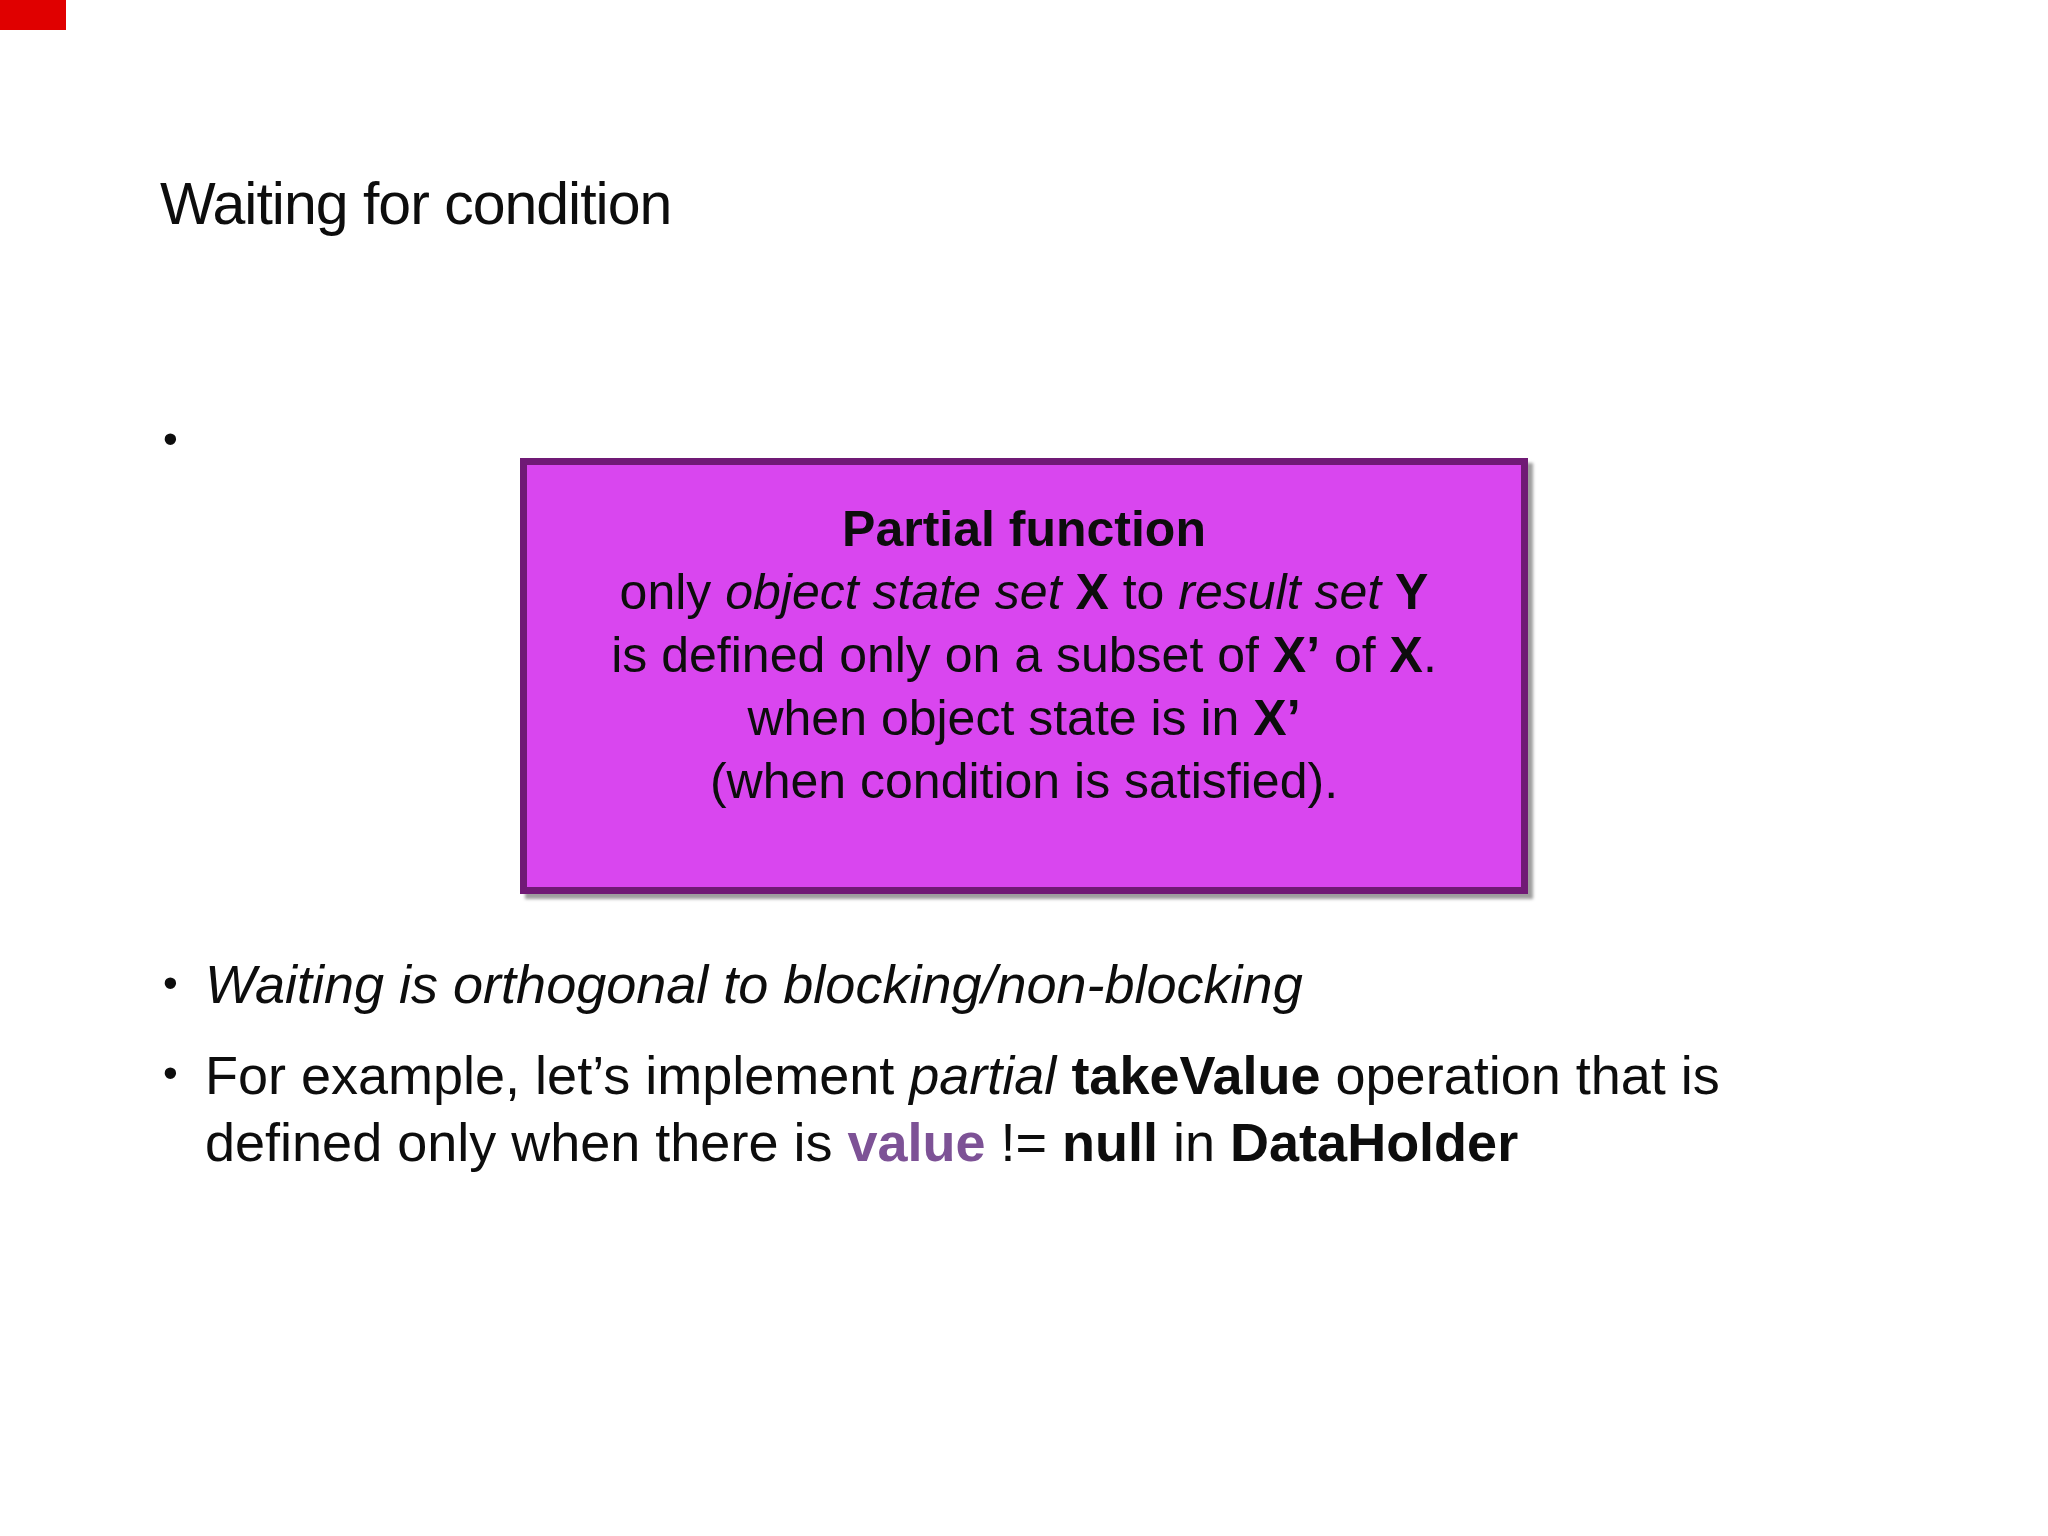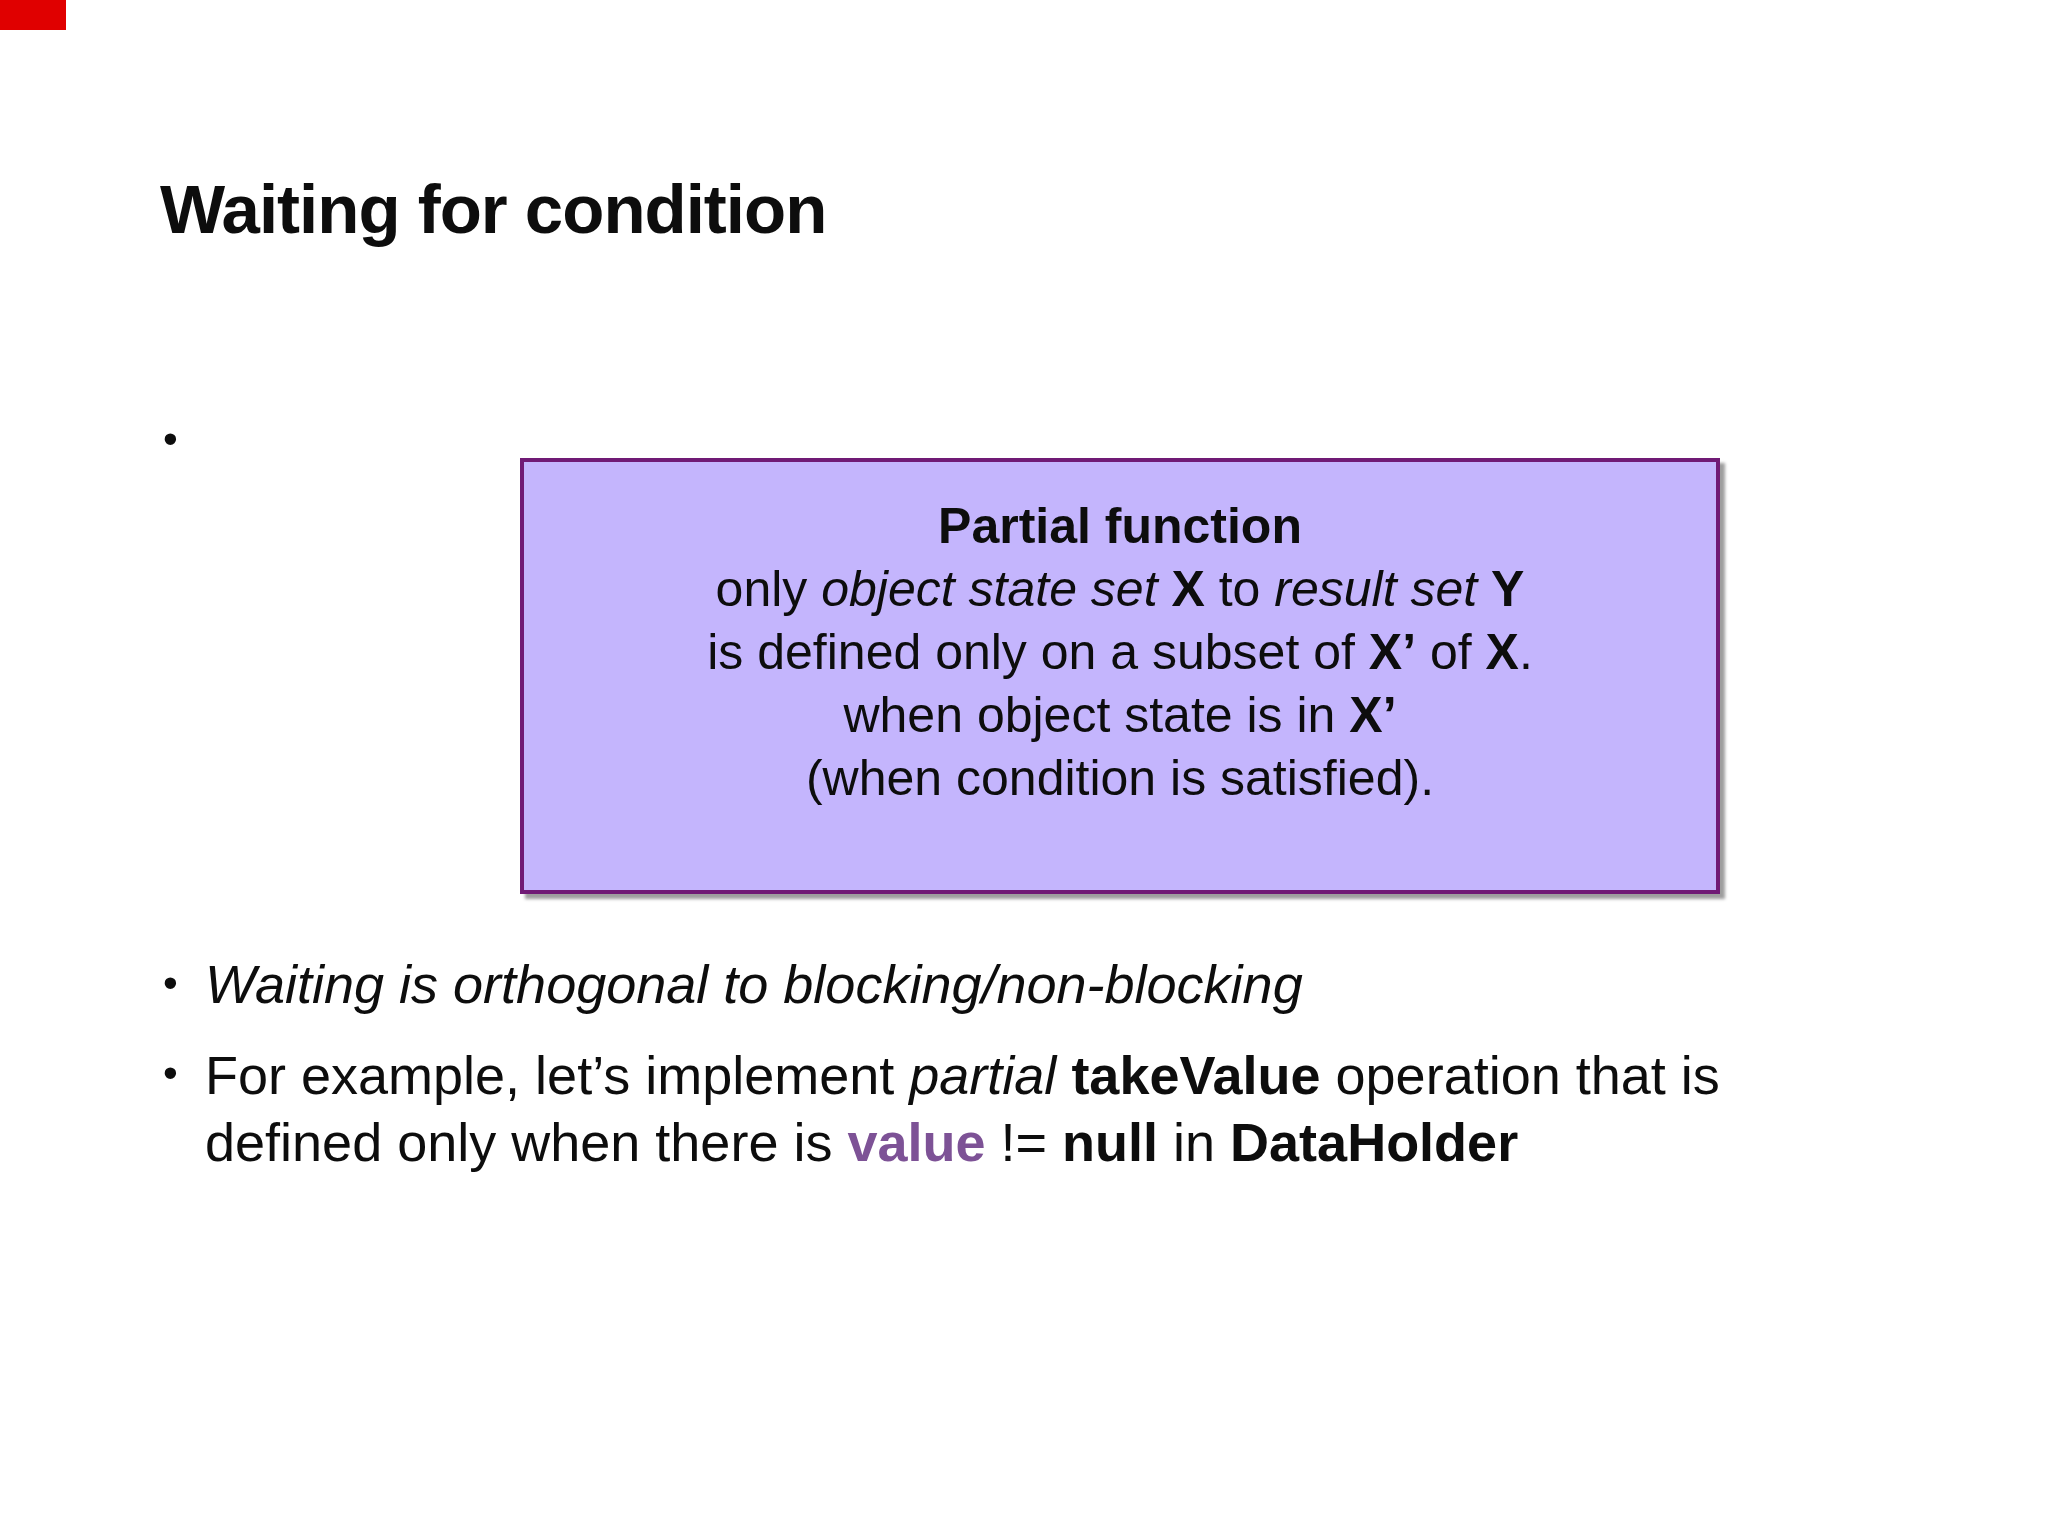--- a/index.html
+++ b/index.html
@@ -14,22 +14,22 @@
   }
   .corner-marker {
     position: absolute;
     left: 0; top: 0;
     width: 66px; height: 30px;
     background: #e00000;
   }
   .title {
     position: absolute;
     left: 160px; top: 172px;
-    font-size: 69px;
-    font-weight: 700;
+    font-size: 59px;
+    font-weight: 400;
     letter-spacing: -1px;
     line-height: 1.1;
     color: #0d0d0d;
     white-space: nowrap;
   }
   .bullet-row {
     position: absolute;
     display: flex;
     align-items: flex-start;
     color: #0d0d0d;
@@ -40,24 +40,24 @@
     font-size: 0.78em;
     line-height: 1.45;
   }
   .b1 { left: 163px; top: 408px;  font-size: 54px; line-height: 1.22; }
   .b2 { left: 163px; top: 952px;  font-size: 54px; line-height: 1.22; }
   .b3 { left: 163px; top: 1042px; font-size: 54px; line-height: 1.24; width: 1650px; }
   .b2 .txt { font-style: italic; }
   .callout {
     position: absolute;
     left: 520px; top: 458px;
-    width: 1200px; height: 436px;
+    width: 1008px; height: 436px;
     box-sizing: border-box;
-    background: #c4b5fd;
-    border: 4px solid #701a75;
+    background: #d946ef;
+    border: 7px solid #701a75;
     box-shadow: 5px 5px 3px #9e9e9e;
     text-align: center;
     font-size: 50px;
     line-height: 63px;
     padding-top: 33px;
     color: #0d0d0d;
   }
   .bold { font-weight: bold; }
   .ital { font-style: italic; margin-top: 44px; }
   .purple { color: #7d5296; font-weight: bold; text-align: center; }

